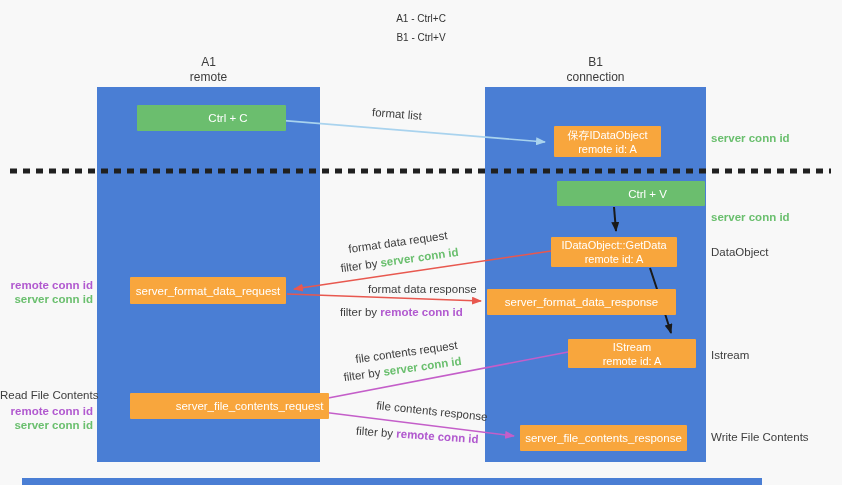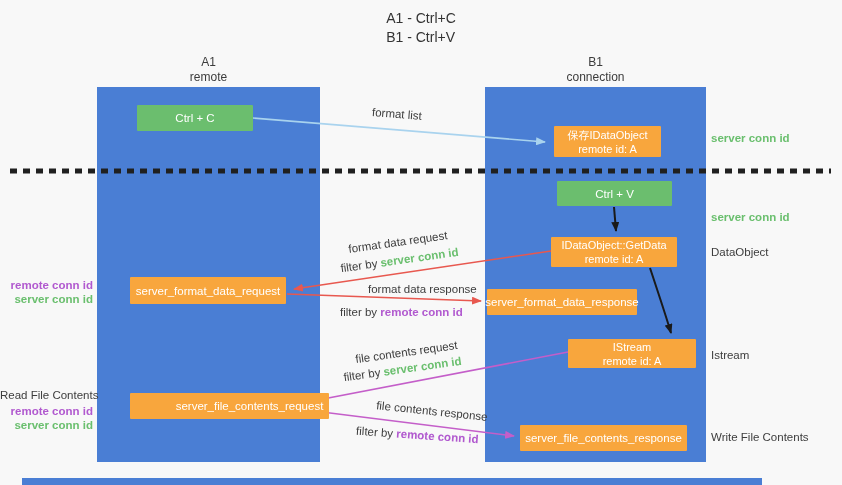--- a/index.html
+++ b/index.html
@@ -4,36 +4,36 @@
 <style>
   html,body{margin:0;padding:0;background:#e9e9e9;}
   .canvas{
     position:relative;width:842px;height:485px;overflow:hidden;
     background:#f8f8f8;
     font-family:"Liberation Sans",sans-serif;
     color:#3d3d3d;
   }
   
   .title{position:absolute;top:9px;left:0;right:0;text-align:center;}
-  .title .inner{display:inline-block;text-align:left;font-size:14px;line-height:19px;color:#333;}
+  .title .inner{display:inline-block;text-align:center;font-size:10px;line-height:19px;color:#333;}
   
   .col-header{position:absolute;text-align:center;font-size:12px;line-height:15px;color:#3c3c3c;}
   .col-header.left{left:97px;width:223px;top:55px;}
   .col-header.right{left:485px;width:221px;top:55px;}
   
   .lifeline{position:absolute;top:87px;height:375px;background:#4a7ed4;}
   .lifeline.left{left:97px;width:223px;}
   .lifeline.right{left:485px;width:221px;}
   .bottom-strip{position:absolute;left:22px;top:478px;width:740px;height:7px;background:#4a7ed4;}
   
   .node{
     position:absolute;display:flex;flex-direction:column;align-items:center;justify-content:center;
     color:#fff;text-align:center;border-radius:1px;font-size:11.5px;line-height:14px;
   }
-  .node.green{background:#6bbe6e;}
+  .node.green{background:#6bbe6e;padding-left:33px;}
   .node.orange{background:#f8a63d;}
   
   svg.overlay{position:absolute;left:0;top:0;pointer-events:none;}
   
   .alabel{position:absolute;font-size:11.5px;white-space:nowrap;color:#3d3d3d;}
   .alabel .key{font-weight:bold;}
   .green-t{color:#6abf6e;}
   .purple-t{color:#b159cf;}
   
   .side-label{position:absolute;font-size:11.5px;white-space:nowrap;}
@@ -115,21 +115,21 @@
 
   <div class="node orange" style="left:551px;top:237px;width:126px;height:30px;font-size:11px;">
     <span>IDataObject::GetData</span>
     <span>remote id: A</span>
   </div>
 
   <div class="node orange" style="left:130px;top:277px;width:156px;height:27px;">
     <span>server_format_data_request</span>
   </div>
 
-  <div class="node orange" style="left:487px;top:289px;width:150px;height:26px;">
+  <div class="node orange" style="left:487px;top:289px;width:189px;height:26px;">
     <span>server_format_data_response</span>
   </div>
 
   <div class="node orange" style="left:568px;top:339px;width:128px;height:29px;font-size:11px;">
     <span>IStream</span>
     <span>remote id: A</span>
   </div>
 
   <div class="node orange" style="left:130px;top:393px;width:159px;height:26px;padding-left:40px;">
     <span>server_file_contents_request</span>

